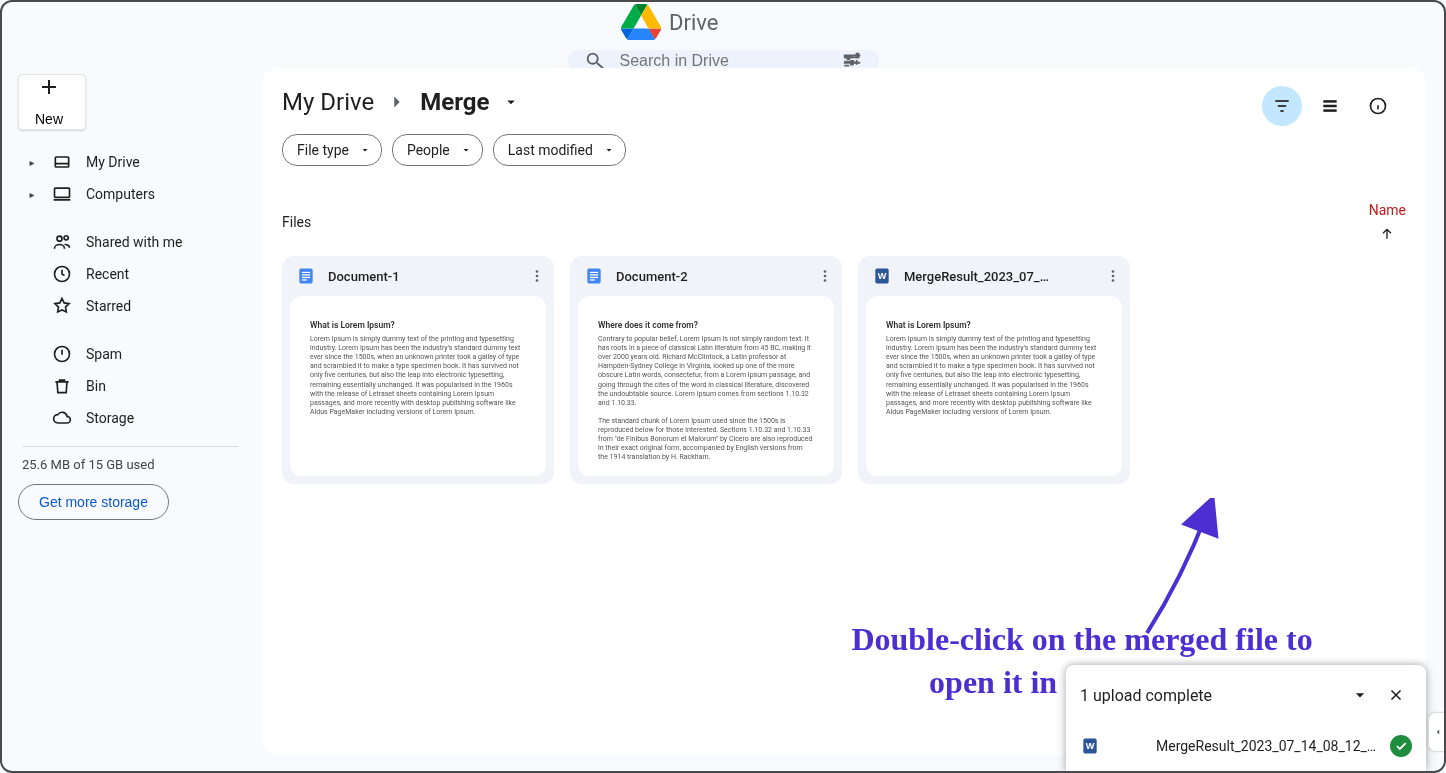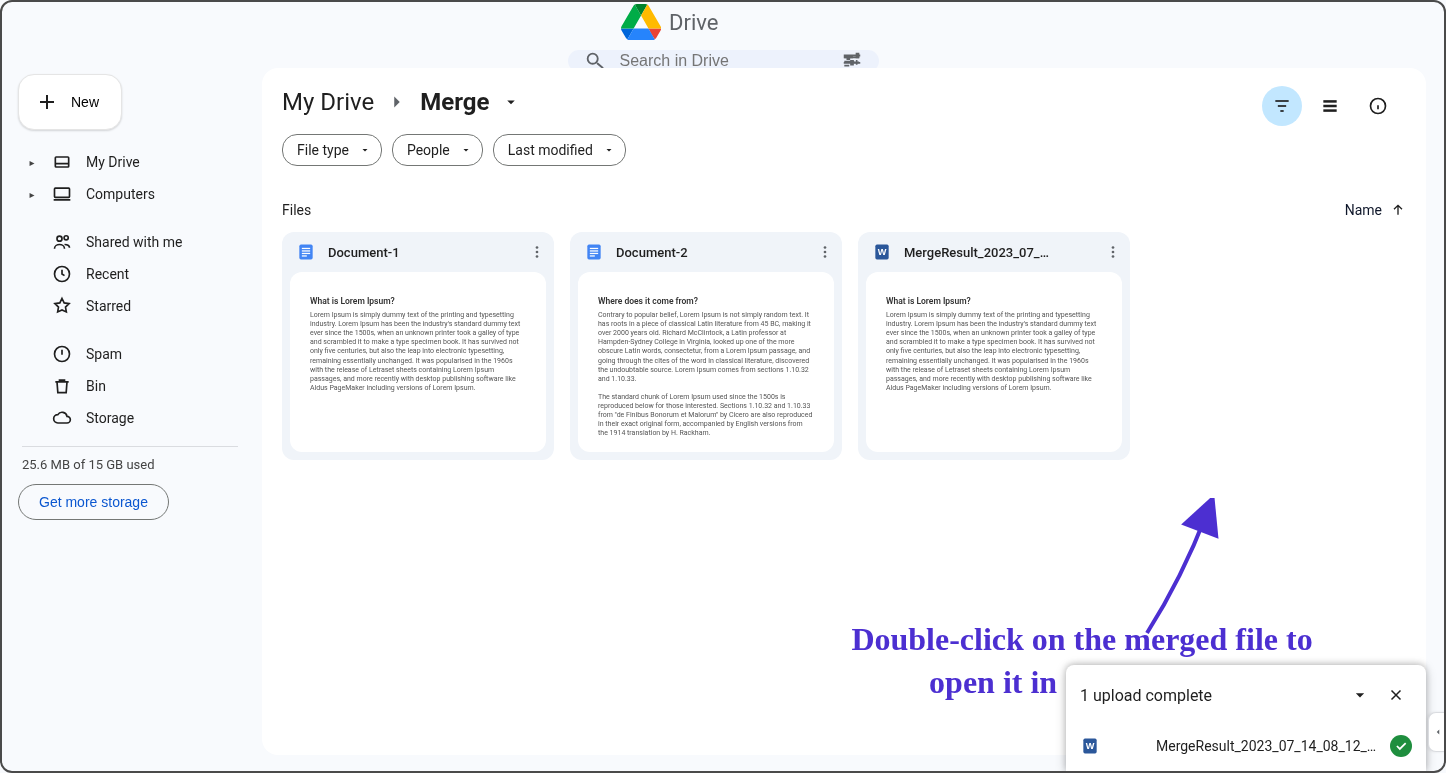--- a/index.html
+++ b/index.html
@@ -74,28 +74,29 @@
     top: 64px; left: 0;
     width: 256px;
     padding: 8px 16px 0 16px;
   }
   .new-btn {
     display: inline-flex;
     align-items: center;
     gap: 12px;
     background: #fff;
     border: 1px solid #e5e5e5;
-    border-radius: 16px;
+    border-radius: 4px;
     height: 56px;
     padding: 0 22px 0 16px;
     font-size: 14px;
     font-weight: 500;
     box-shadow: 0 1px 2px rgba(0,0,0,.15);
     cursor: pointer;
     margin-bottom: 16px;
+    flex-direction: column;
   }
   .nav-item {
     display: flex;
     align-items: center;
     gap: 14px;
     height: 32px;
     padding: 0 12px 0 8px;
     border-radius: 16px;
     font-size: 14px;
     color: #1f1f1f;
@@ -162,22 +163,23 @@
     background:#fff;
   }
   .section-header {
     display:flex; align-items:center; justify-content:space-between;
     margin-top: 36px;
     font-size: 14px;
     color:#1f1f1f;
   }
   .sort {
     display:flex; align-items:center; gap:8px;
-    color:#0f172a;
+    color:#b91c1c;
     cursor:pointer;
+    flex-direction:column;
   }
   .file-grid {
     display:flex;
     gap: 16px;
     margin-top: 14px;
   }
   .file-card {
     width: 272px;
     background:#f0f4f9;
     border-radius: 12px;

